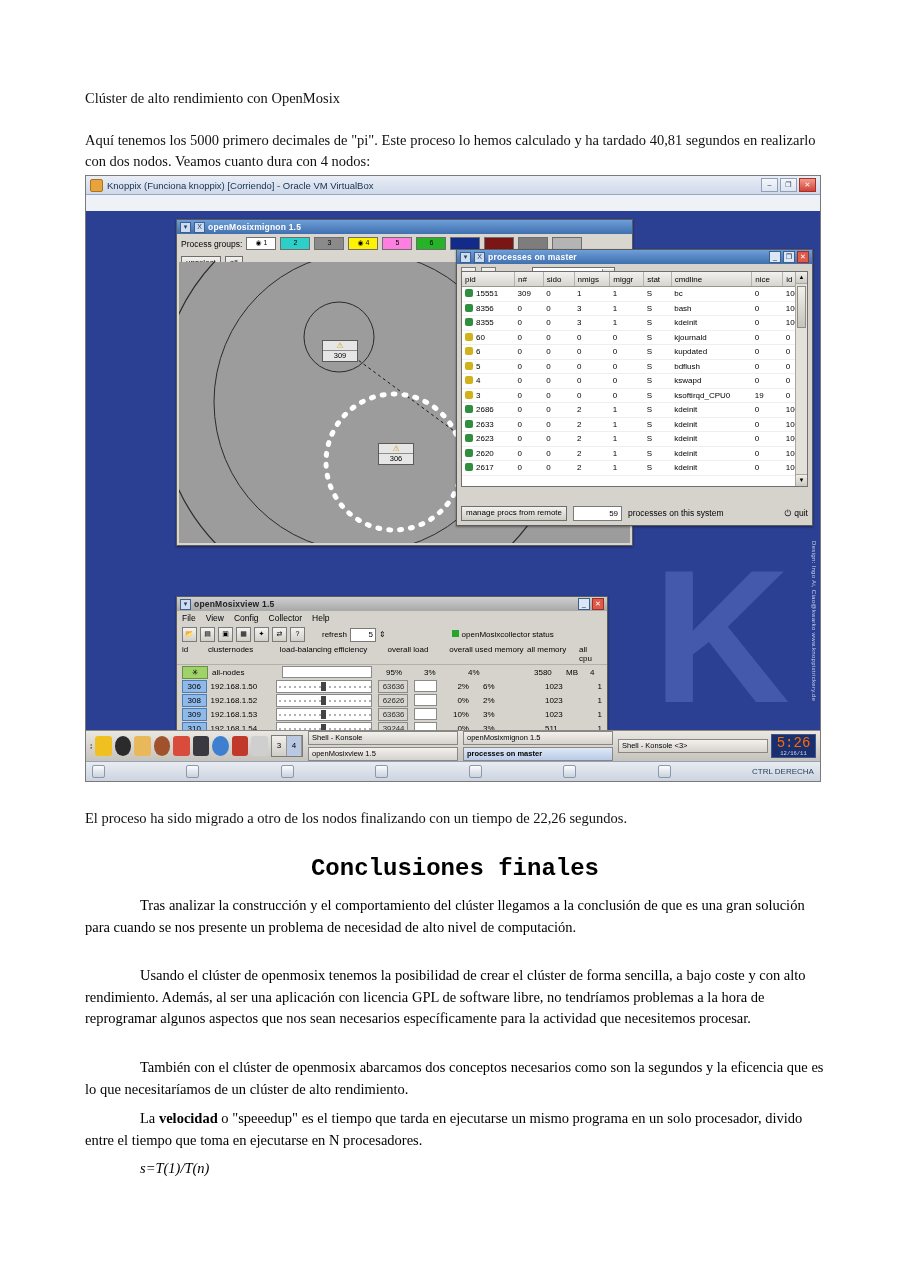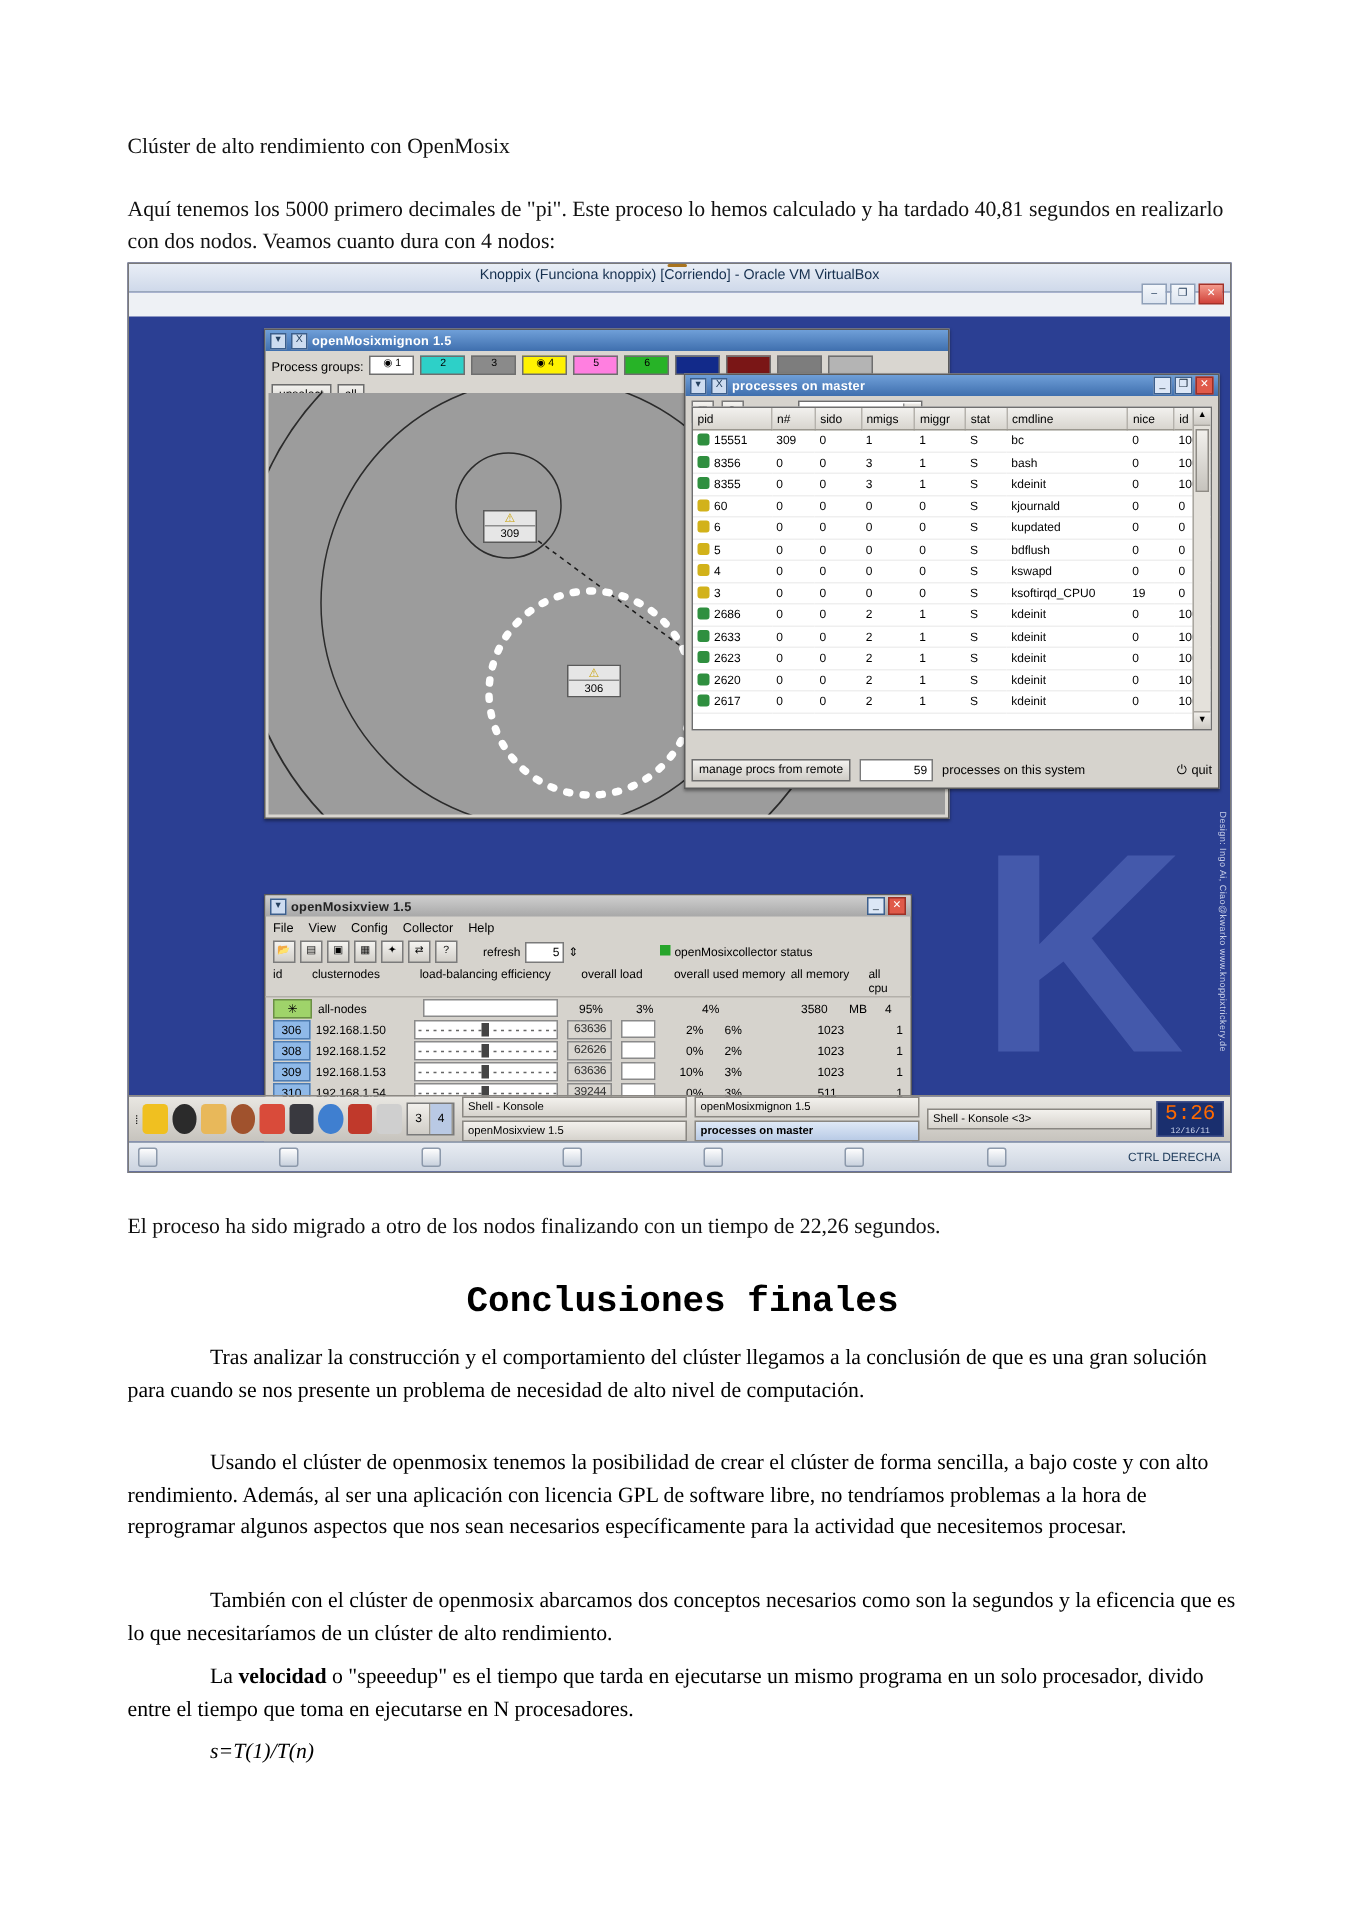--- a/index.html
+++ b/index.html
@@ -35,21 +35,21 @@
   .shot {
     position:absolute; left:85px; top:175px; width:734px; height:605px;
     border:1px solid #7a7a7a; background:#2a3d8f; overflow:hidden;
     font-family:"Liberation Sans", sans-serif;
   }
 
   
   .vb-title {
     height:18px; background:linear-gradient(#e9eef6,#cfd9ea);
     border-bottom:1px solid #9aa8bd; display:flex; align-items:center;
-    padding:0 4px; font-size:9.5px; color:#16304f;flex-direction:column;
+    padding:0 4px; font-size:9.5px; color:#16304f;
   }
   .vb-ico { width:11px; height:11px; margin-right:4px; background:#e8a33d; border:1px solid #a9741f; border-radius:2px; }
   .vb-btns { margin-left:auto; display:flex; gap:2px; }
   .vb-btn { width:15px; height:12px; border:1px solid #8fa0b8; background:linear-gradient(#f4f7fb,#dde5f0); font-size:7px; line-height:11px; text-align:center; color:#27405e; }
   .vb-btn.close { background:linear-gradient(#f49a8c,#d1433a); border-color:#a33128; color:#fff; }
   .vb-menu {
     height:16px; background:#eef1f5; border-bottom:1px solid #c3ccd8;
     display:flex; align-items:center; gap:14px; padding:16px 8px; font-size:9.5px; color:#1c1c1c;
   }
 
@@ -444,21 +444,21 @@
           <span class="tool-sq">📂</span>
           <span class="tool-sq">▤</span>
           <span class="tool-sq">▣</span>
           <span class="tool-sq">▦</span>
           <span class="tool-sq">✦</span>
           <span class="tool-sq">⇄</span>
           <span class="tool-sq">?</span>
           <span style="margin-left:14px;">refresh</span>
           <span class="spin">5</span>
           <span>⇕</span>
-          <span style="margin-left:26px;padding-left:25px;"><span class="status-dot"></span><span>openMosixcollector status</span></span>
+          <span style="margin-left:38px;padding-left:25px;"><span class="status-dot"></span><span>openMosixcollector status</span></span>
         </div>
 
         <div class="mv-head">
           <span style="width:26px;">id</span>
           <span style="width:72px;">clusternodes</span>
           <span style="width:108px;">load-balancing efficiency</span>
           <span style="width:62px;">overall load</span>
           <span style="width:78px;">overall used memory</span>
           <span style="width:52px;">all memory</span>
           <span>all cpu</span>

